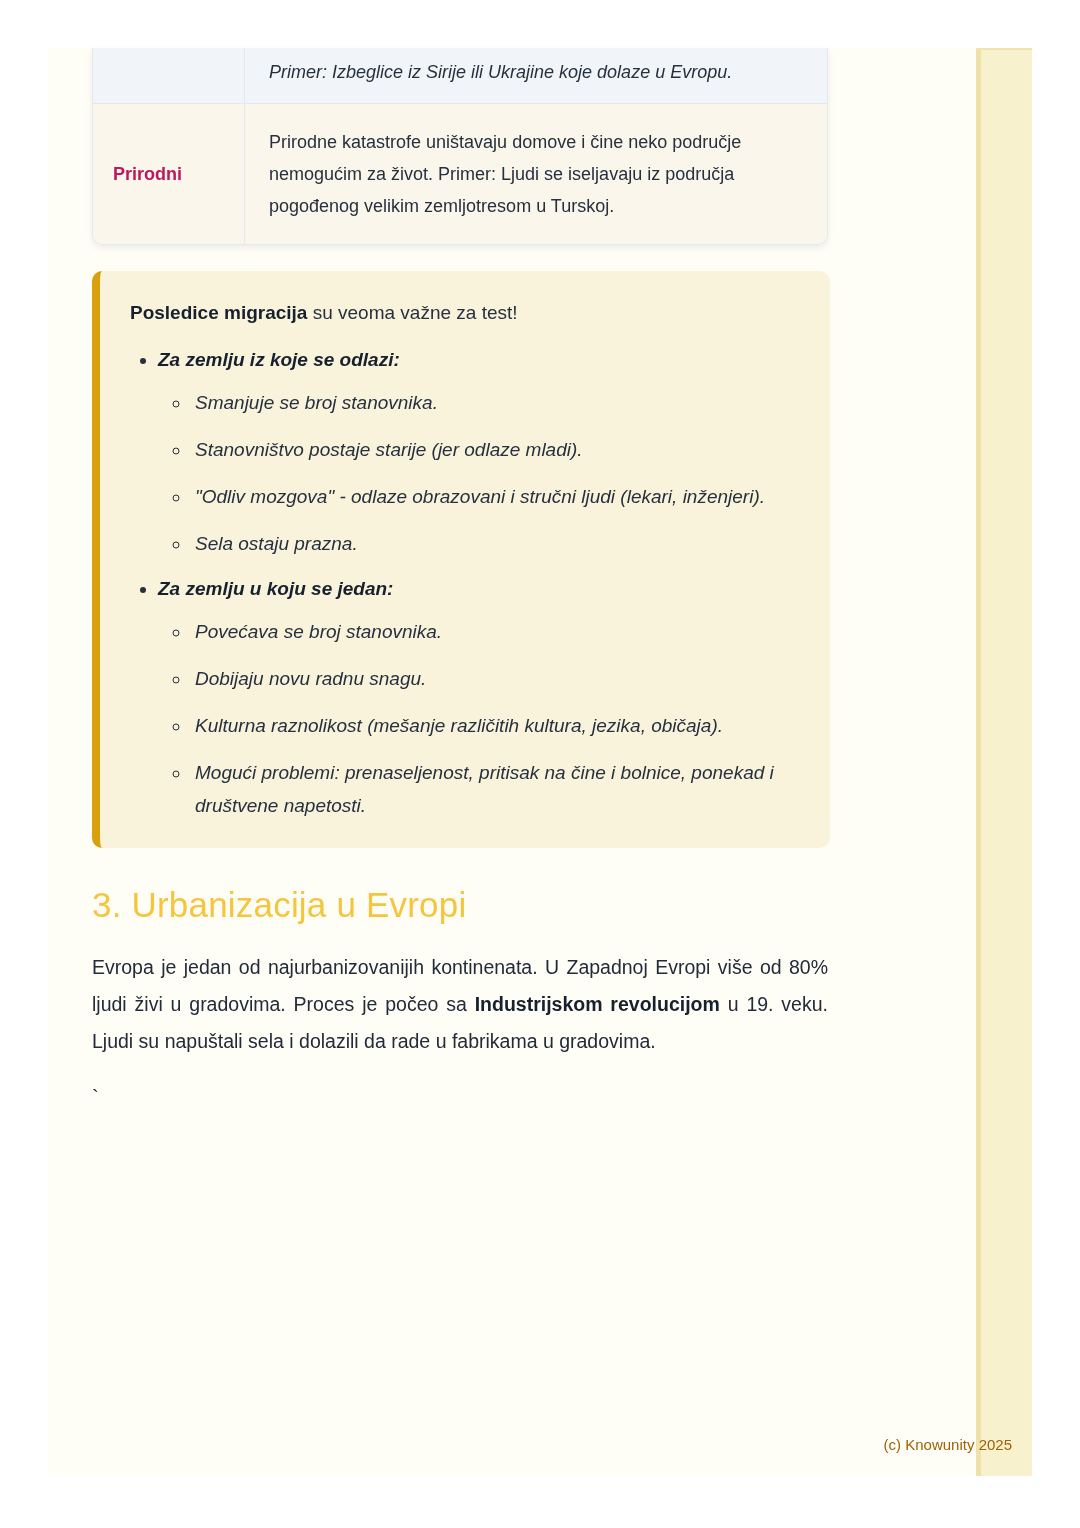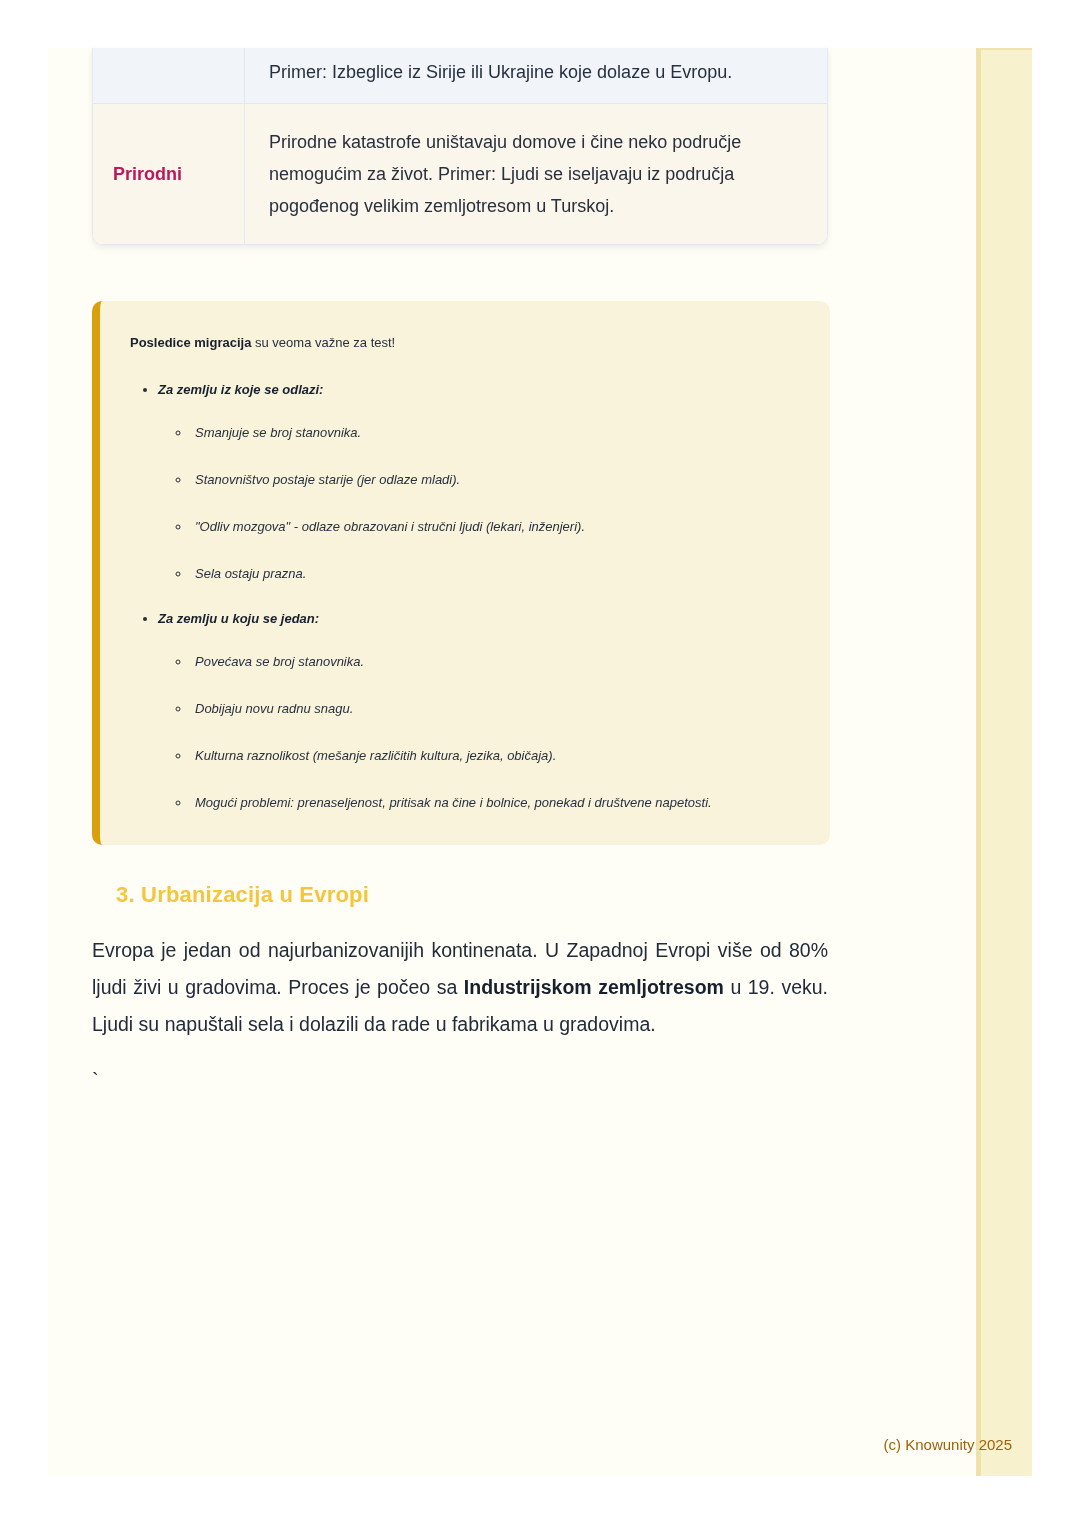--- a/index.html
+++ b/index.html
@@ -36,70 +36,69 @@
     width: 736px;
     border-left: 1px solid #e3e8ee;
     border-right: 1px solid #e3e8ee;
     border-bottom: 1px solid #e3e8ee;
     border-radius: 0 0 10px 10px;
     overflow: hidden;
     box-shadow: 0 3px 6px rgba(100,110,130,0.12);
   }
   .t-row { display: flex; border-top: 1px solid #e3e8ee; }
   .t-row:first-child { border-top: none; }
-  .t-row.bg-blue  { background: #f1f5f9; }
+  .t-row.bg-blue  { background: #f1f5f9; font-style: italic; }
   .t-row.bg-cream { background: #fbf6eb; }
   .t-label {
     width: 152px; flex: 0 0 152px;
     border-right: 1px solid #e3e8ee;
     display: flex; align-items: center;
     padding: 16px 20px;
     font-weight: bold; font-size: 18px; color: #be185d;
   }
   .t-content {
     flex: 1;
     padding: 22px 24px;
     font-size: 18px; line-height: 32px; color: #26303e;
   }
   .t-row.clipped { height: 55px; overflow: hidden; }
   .t-row.clipped .t-content { padding-top: 8px; }
   
   .callout {
-    margin-top: 56px;
+    margin-top: 26px;
     width: 738px;
     background: #faf3dc;
     border-left: 8px solid #d9a00d;
     border-radius: 10px;
     padding: 25px 28px 24px 30px;
-    font-size: 13px; line-height: 33px; color: #26303e;
+    font-size: 19px; line-height: 33px; color: #26303e;
   }
   .callout b { color: #17212e; }
   .callout ul.lvl1 {
     list-style-type: disc;
     margin: 14px 0 0 0;
     padding-left: 28px;
     font-style: italic;
   }
   .callout ul.lvl1 > li { margin-bottom: 12px; }
   .callout ul.lvl1 > li:last-child { margin-bottom: 0; }
   .callout ul.lvl2 {
     list-style-type: circle;
     margin: 10px 0 0 0;
     padding-left: 33px;
   }
   .callout ul.lvl2 > li { margin-bottom: 14px; padding-left: 4px; }
   .callout ul.lvl2 > li:last-child { margin-bottom: 2px; }
   
   .section-heading {
     margin-top: 37px;
-    font-size: 22px;
-    font-weight: bold;
+    font-size: 35px;
+    font-weight: normal;
     color: #f6c53e;
     letter-spacing: 0.2px;
-    margin-left: 24px;
   }
   .body-para {
     margin-top: 24px;
     font-size: 19.5px;
     line-height: 37px;
     text-align: justify;
     color: #222b3a;
   }
   .body-para b { color: #17212e; }
   .stray-char {
@@ -157,20 +156,20 @@
             <li>Dobijaju novu radnu snagu.</li>
             <li>Kulturna raznolikost (mešanje različitih kultura, jezika, običaja).</li>
             <li>Mogući problemi: prenaseljenost, pritisak na čine i bolnice, ponekad i društvene napetosti.</li>
           </ul>
         </li>
       </ul>
     </div>
 
     <h2 class="section-heading">3. Urbanizacija u Evropi</h2>
 
-    <p class="body-para"><span>Evropa je jedan od najurbanizovanijih kontinenata. U Zapadnoj Evropi više od 80% ljudi živi u gradovima. Proces je počeo sa </span><b>Industrijskom zemljotresom</b><span> u 19. veku. Ljudi su napuštali sela i dolazili da rade u fabrikama u gradovima.</span></p>
+    <p class="body-para"><span>Evropa je jedan od najurbanizovanijih kontinenata. U Zapadnoj Evropi više od 80% ljudi živi u gradovima. Proces je počeo sa </span><b>Industrijskom revolucijom</b><span> u 19. veku. Ljudi su napuštali sela i dolazili da rade u fabrikama u gradovima.</span></p>
 
     <div class="stray-char">`</div>
 
   </div>
 </div>
 
 <div class="copyright">(c) Knowunity 2025</div>
 
 </body></html>

